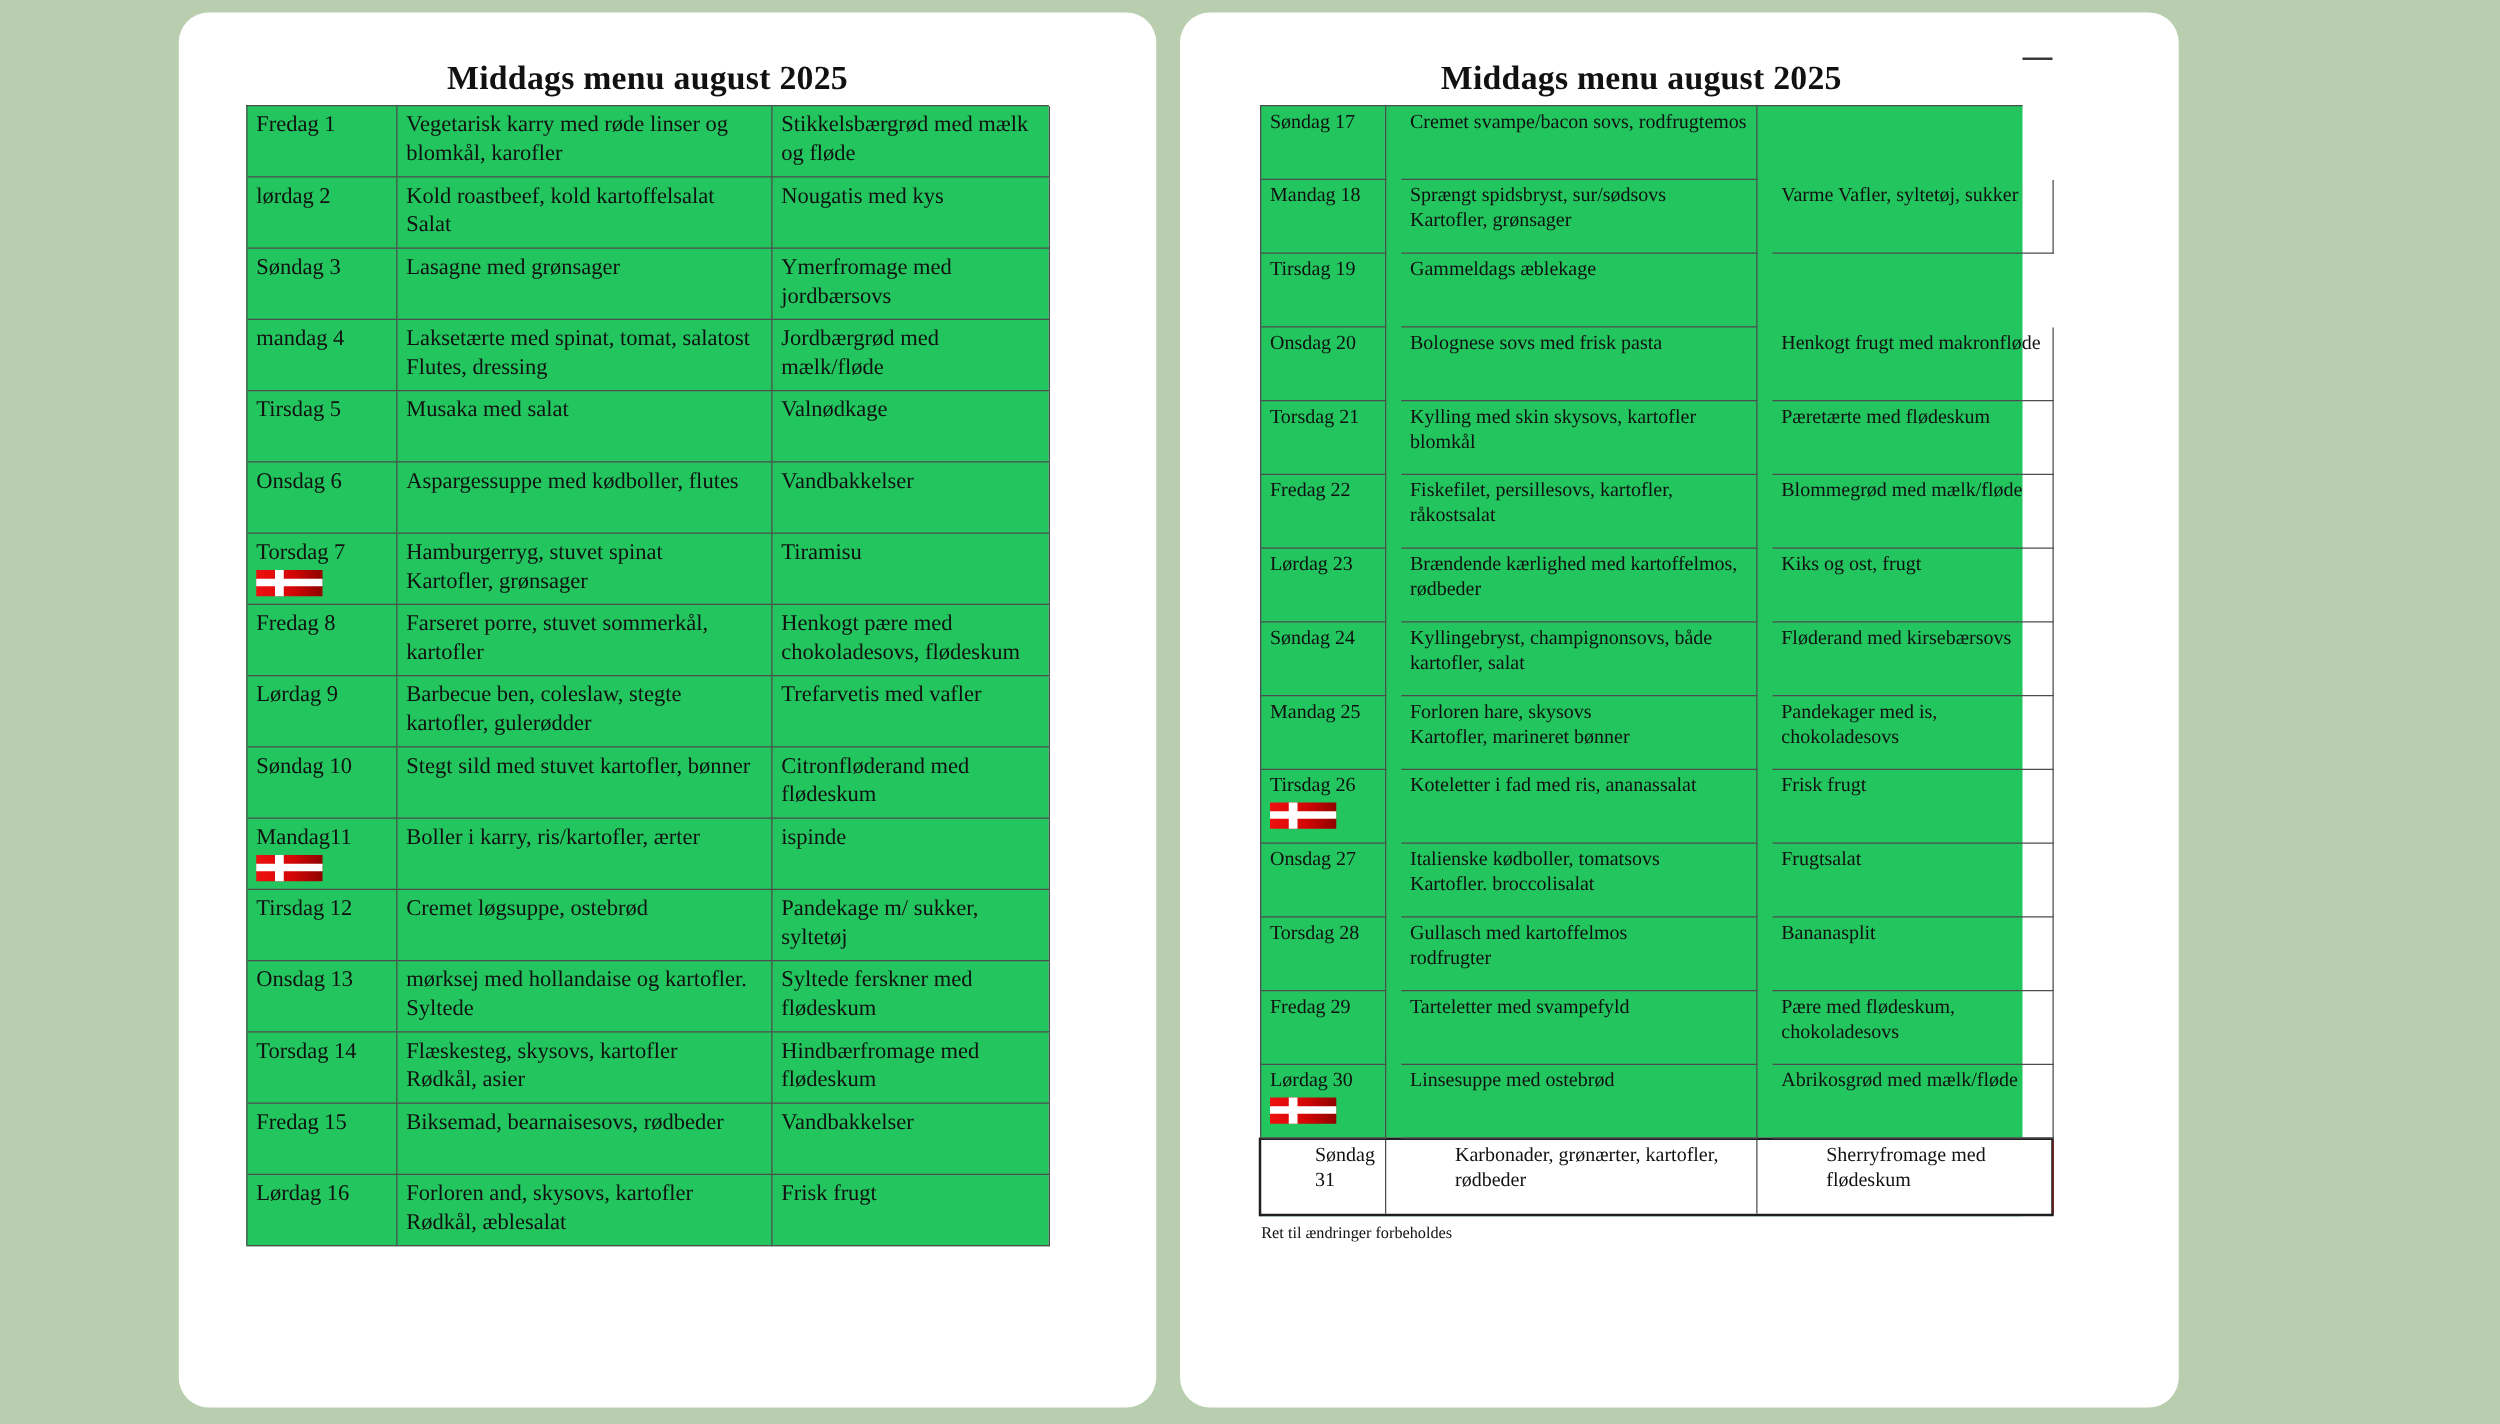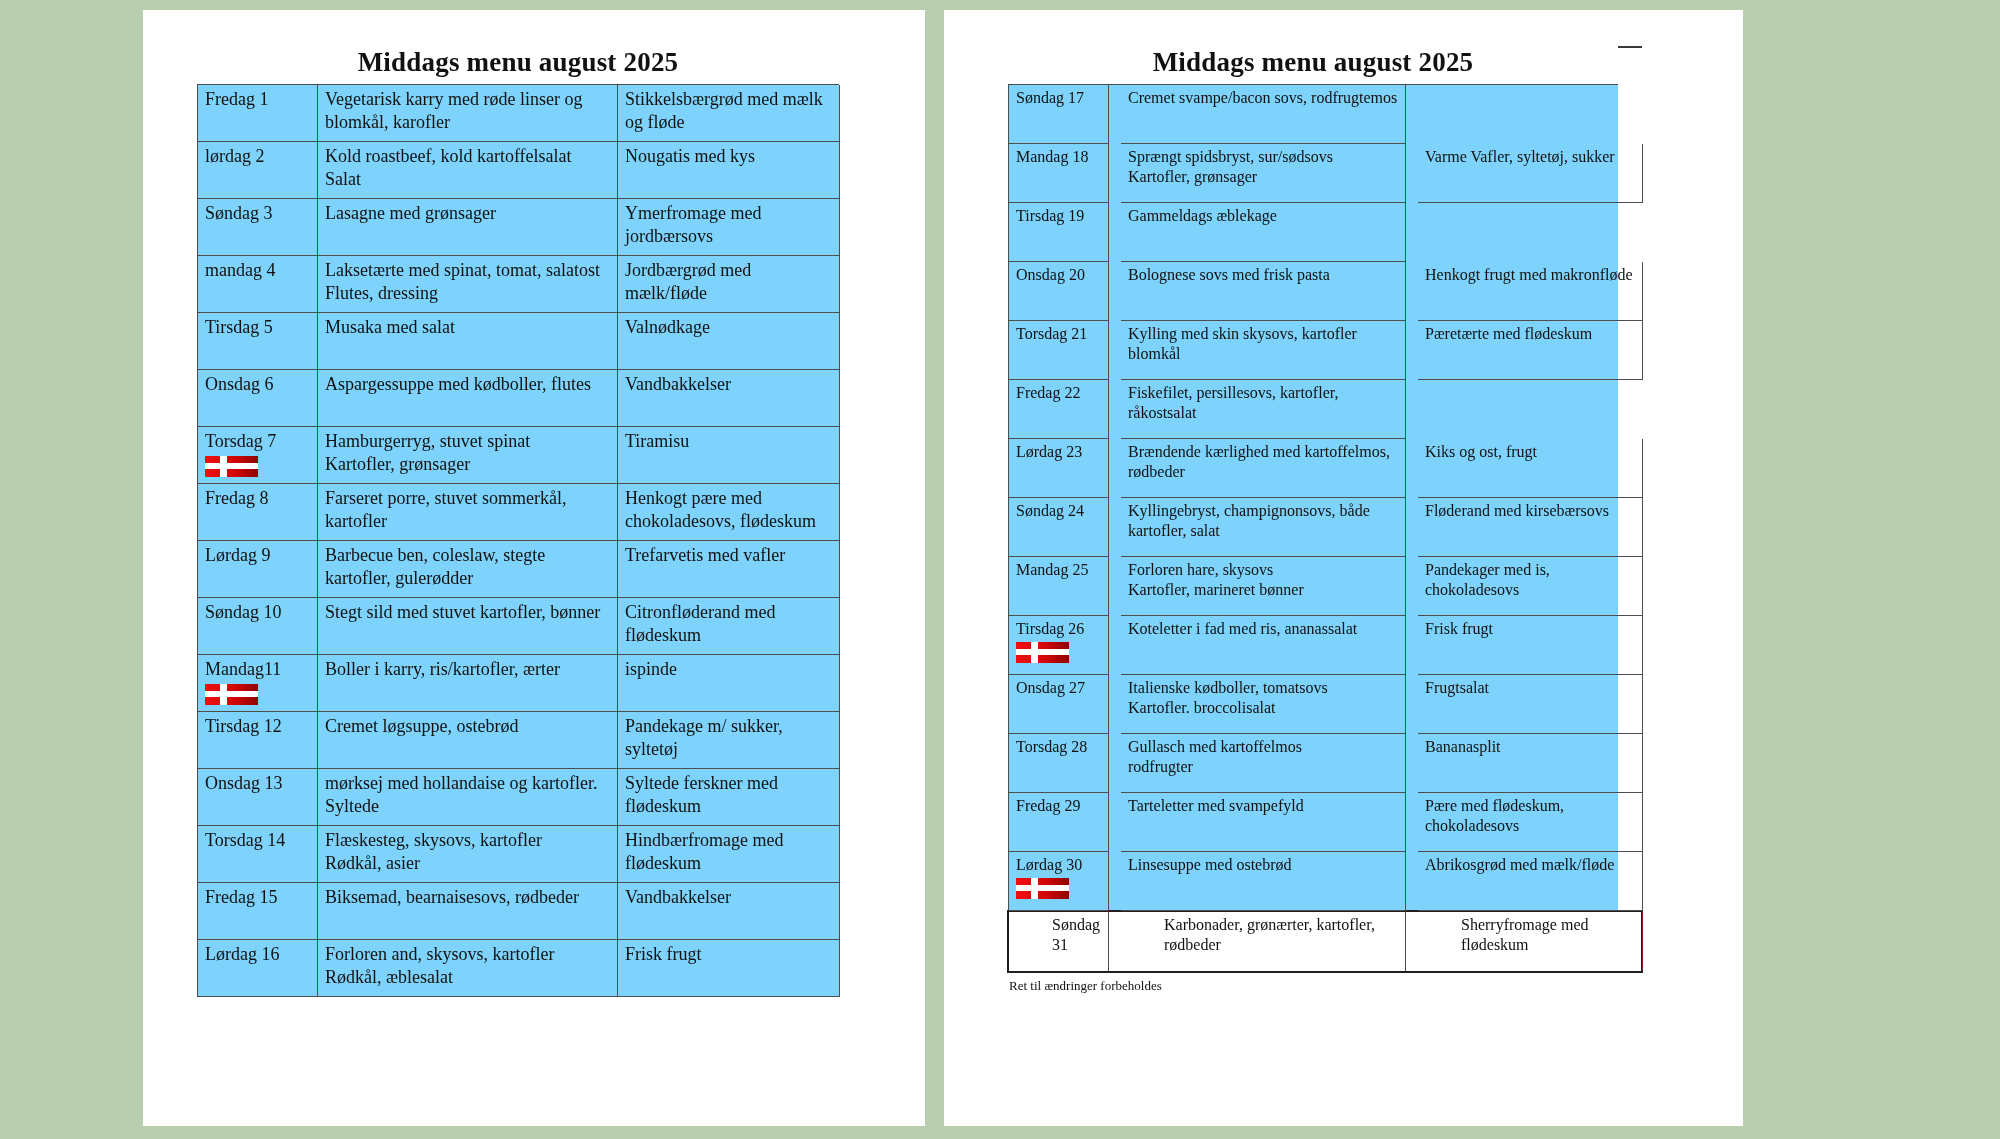--- a/index.html
+++ b/index.html
@@ -3,34 +3,34 @@
 <meta charset="utf-8">
 <style>
   html,body{margin:0;padding:0;}
   body{
     width:2000px;height:1139px;position:relative;overflow:hidden;
     background:#b9ceae;
     font-family:"Liberation Serif", serif;
     color:#111;
   }
   .page{
-    position:absolute;top:10px;height:1116px;background:#ffffff;
+    position:absolute;top:10px;height:1116px;background:#ffffff;border-radius:24px;
   }
   #page-left{left:143px;width:782px;padding:36px 0 0 54px;box-sizing:border-box;}
   #page-right{left:944px;width:799px;padding:36px 0 0 64px;box-sizing:border-box;}
   .content{position:relative;}
   #page-left .content{width:642px;}
   #page-right .content{width:610px;}
   .menu-title{
     text-align:center;font-weight:bold;font-size:27px;line-height:1.2;
     margin:0 0 6px 0;letter-spacing:.2px;
   }
   .menu-table{
     border-top:1px solid #4d4d4d;border-left:1px solid #4d4d4d;
-    background:#7dd3fc;
+    background:#22c55e;
   }
   .row{display:grid;}
   #page-left .row{grid-template-columns:120px 300px 222px;}
   #page-right .row{grid-template-columns:100px 285px 225px;gap:12px;}
   .cell{
     border-right:1px solid #4d4d4d;border-bottom:1px solid #4d4d4d;
     padding:3px 6px 4px 7px;
     white-space:pre-line;
     line-height:1.25;
   }
@@ -204,20 +204,21 @@
 
   <div class="row">
     <div class="cell day"><span>Torsdag 21</span></div>
     <div class="cell main">Kylling med skin skysovs, kartofler blomkål</div>
     <div class="cell dessert">Pæretærte med flødeskum</div>
   </div>
 
   <div class="row">
     <div class="cell day"><span>Fredag 22</span></div>
     <div class="cell main">Fiskefilet, persillesovs, kartofler, råkostsalat</div>
+    <div class="cell dessert">Blommegrød med mælk/fløde</div>
   </div>
 
   <div class="row">
     <div class="cell day"><span>Lørdag 23</span></div>
     <div class="cell main">Brændende kærlighed med kartoffelmos, rødbeder</div>
     <div class="cell dessert">Kiks og ost, frugt</div>
   </div>
 
   <div class="row">
     <div class="cell day"><span>Søndag 24</span></div>

